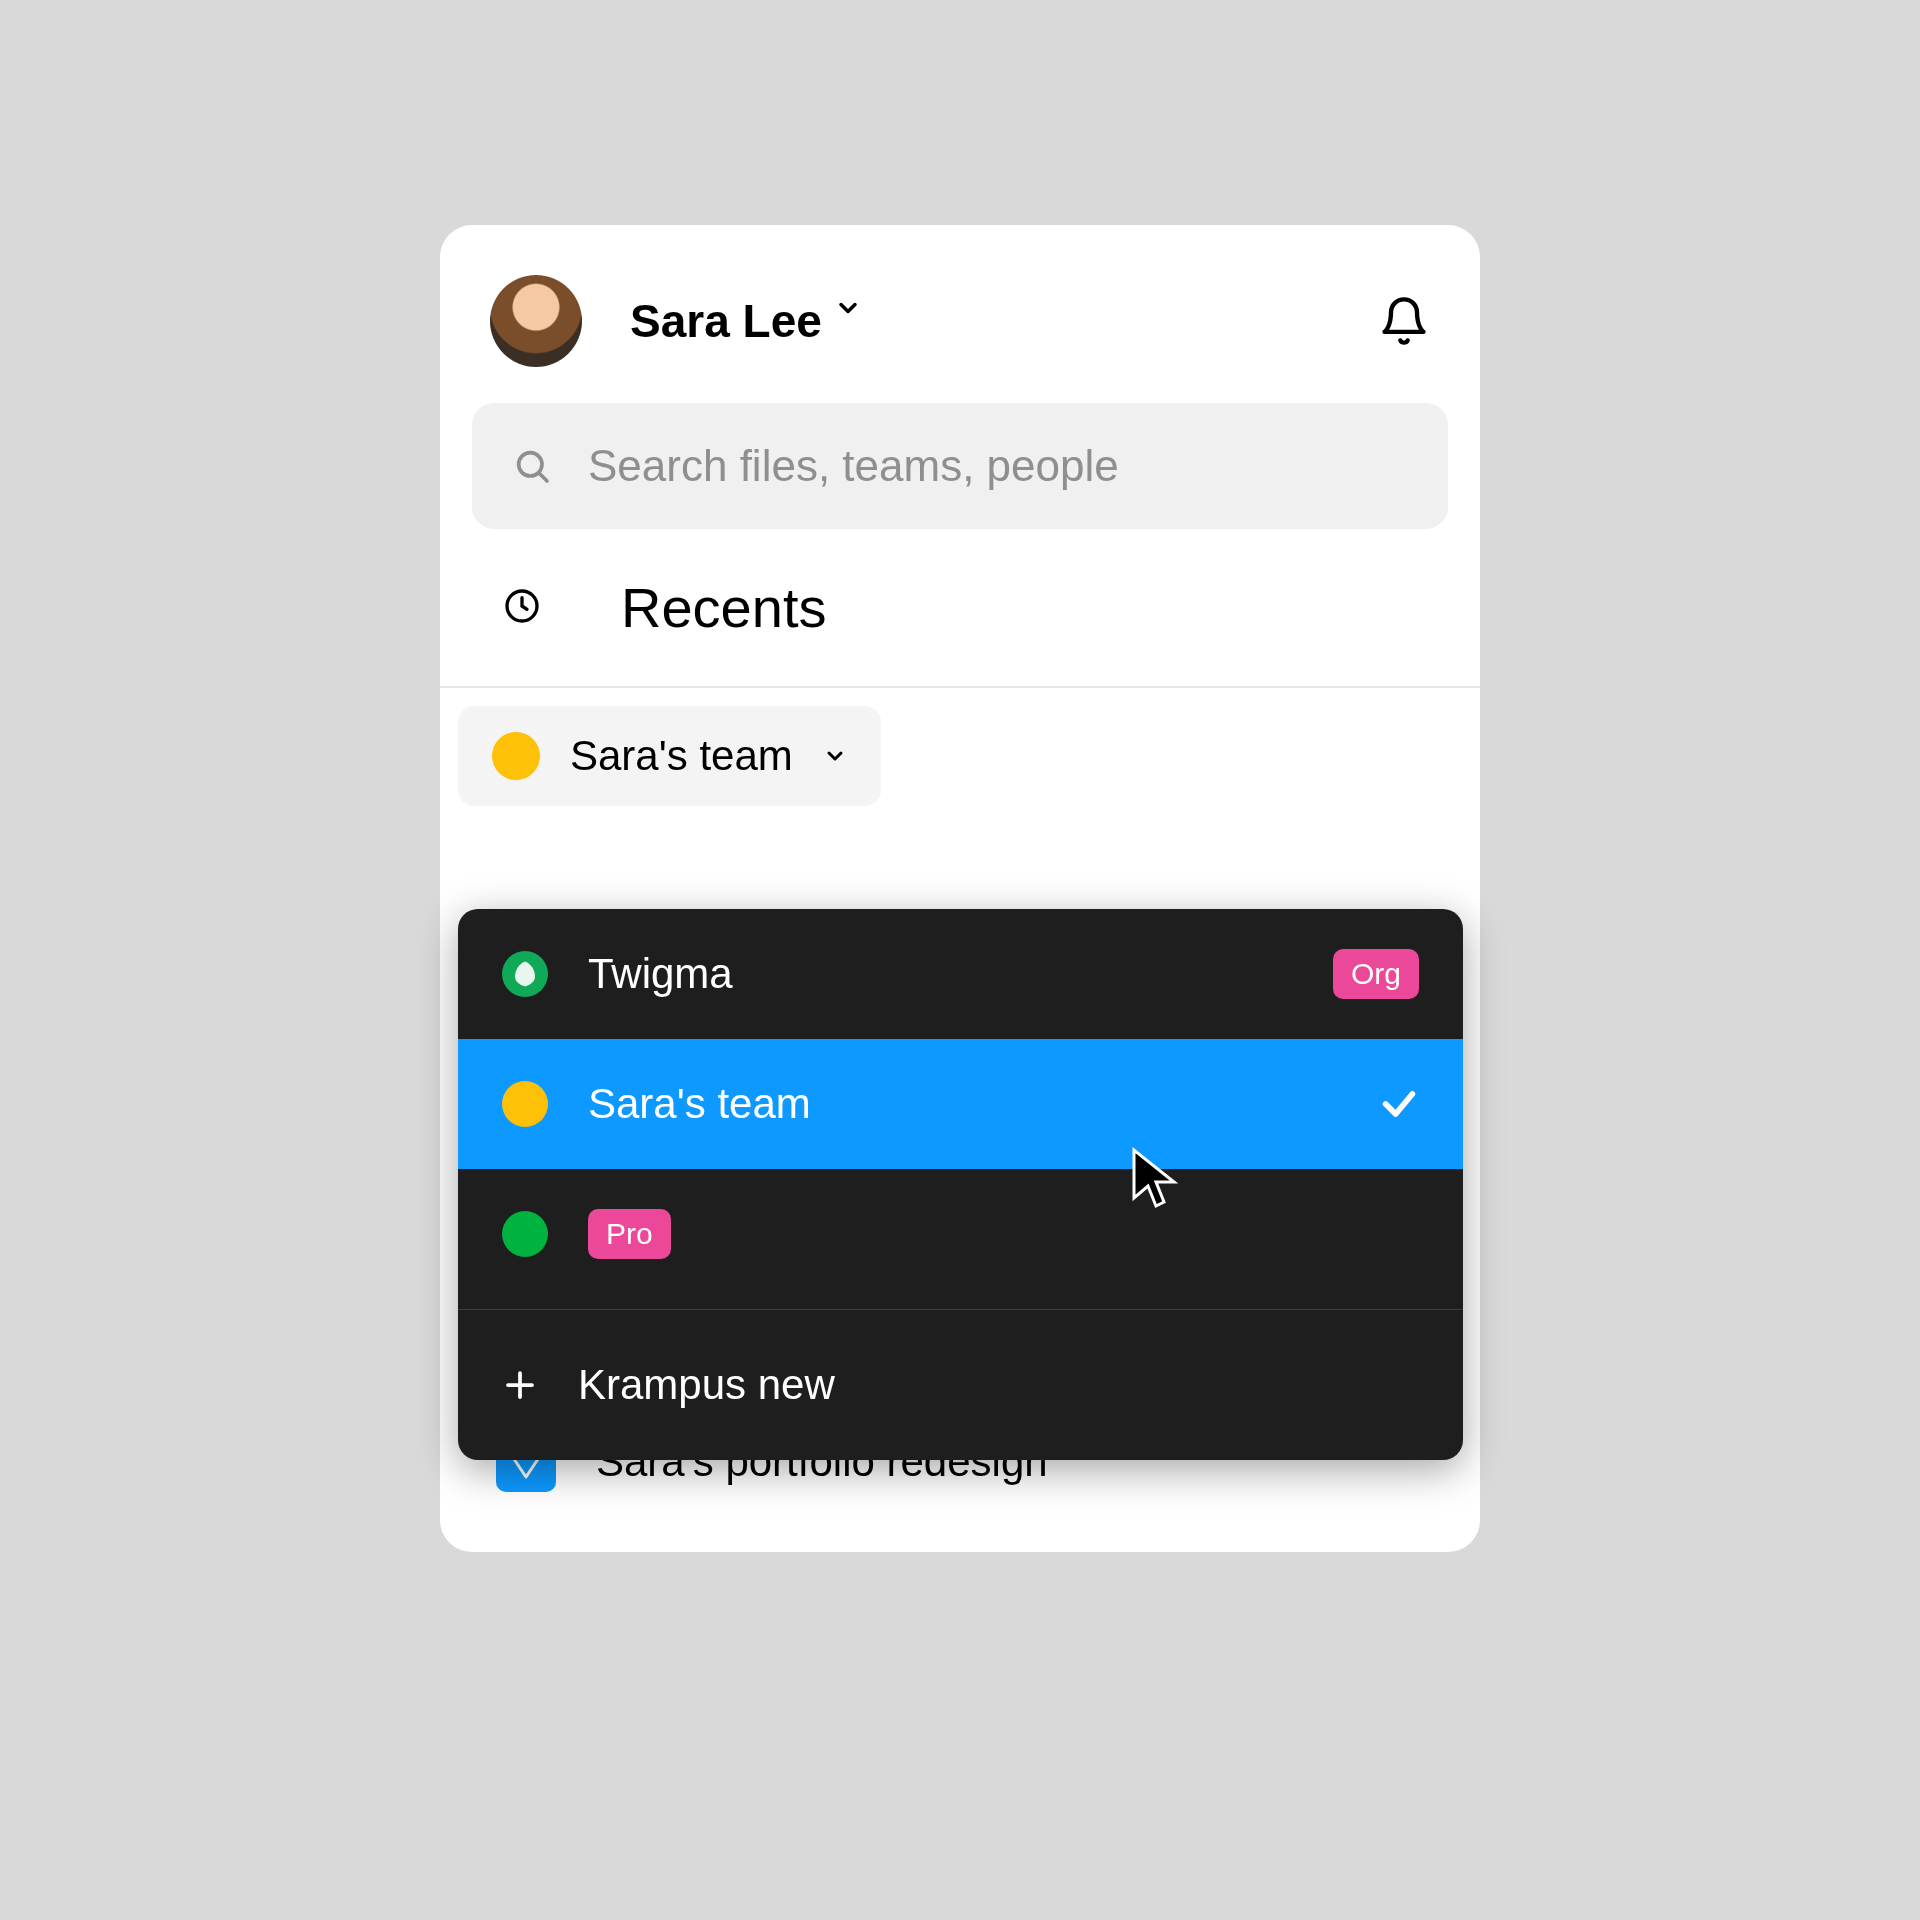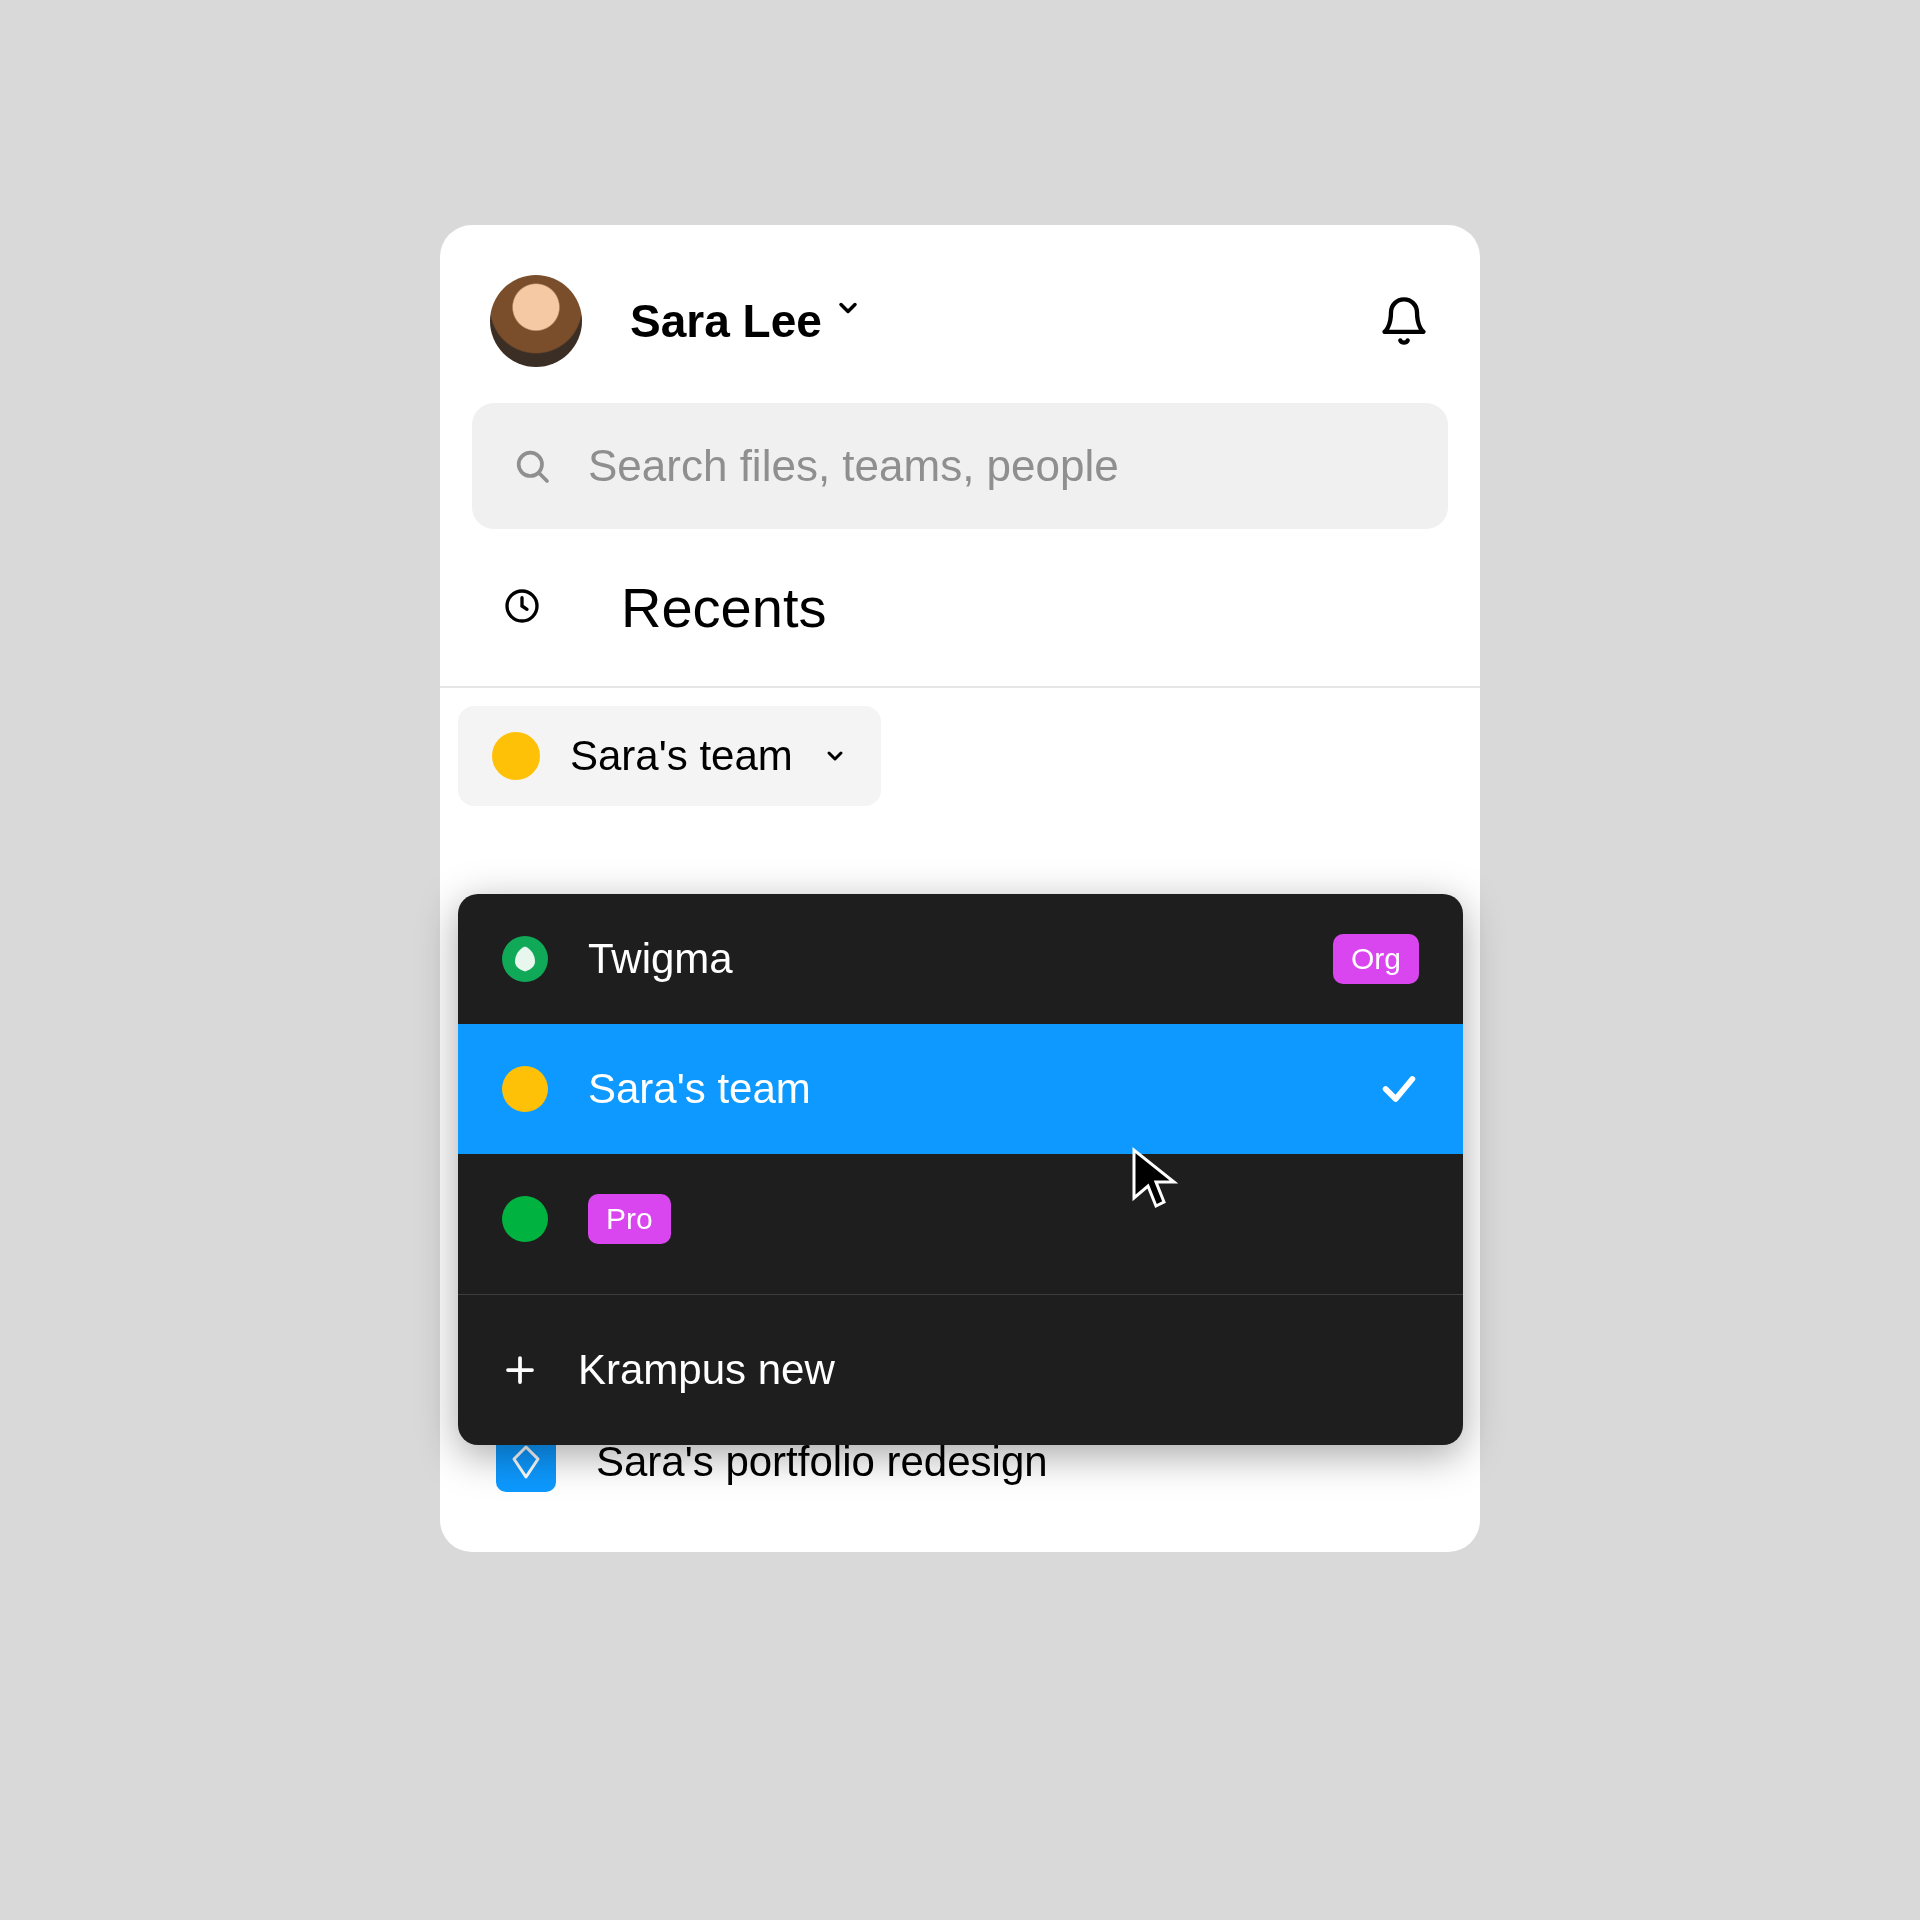--- a/index.html
+++ b/index.html
@@ -127,21 +127,21 @@
     border-radius: 10px;
     display: flex;
     align-items: center;
     justify-content: center;
   }
   .proj-icon svg { width: 36px; height: 36px; }
   .proj-label { font-size: 42px; color: #000; }
   
   .dropdown {
     position: absolute;
-    top: 669px;
+    top: 684px;
     left: 18px;
     width: 1005px;
     background: #1e1e1e;
     border-radius: 20px;
     overflow: hidden;
     box-shadow: 0 10px 40px rgba(0,0,0,0.35);
   }
   .dd-item {
     display: flex;
     align-items: center;
@@ -160,21 +160,21 @@
     display: flex;
     align-items: center;
     justify-content: center;
   }
   .dd-icon.green-leaf { background: #0fa958; }
   .dd-icon.green-leaf svg { width: 30px; height: 30px; }
   .dd-icon.yellow { background: #ffc107; }
   .dd-icon.green { background: #00b341; }
   .dd-label { font-size: 42px; flex: 1; }
   .badge {
-    background: #d946ef;
+    background: #ec4899;
     color: #fff;
     font-size: 30px;
     padding: 8px 18px;
     border-radius: 10px;
   }
   .check svg { display: block; }
   .dd-divider {
     height: 1px;
     background: #3d3d3d;
     margin: 10px 0 0 0;

